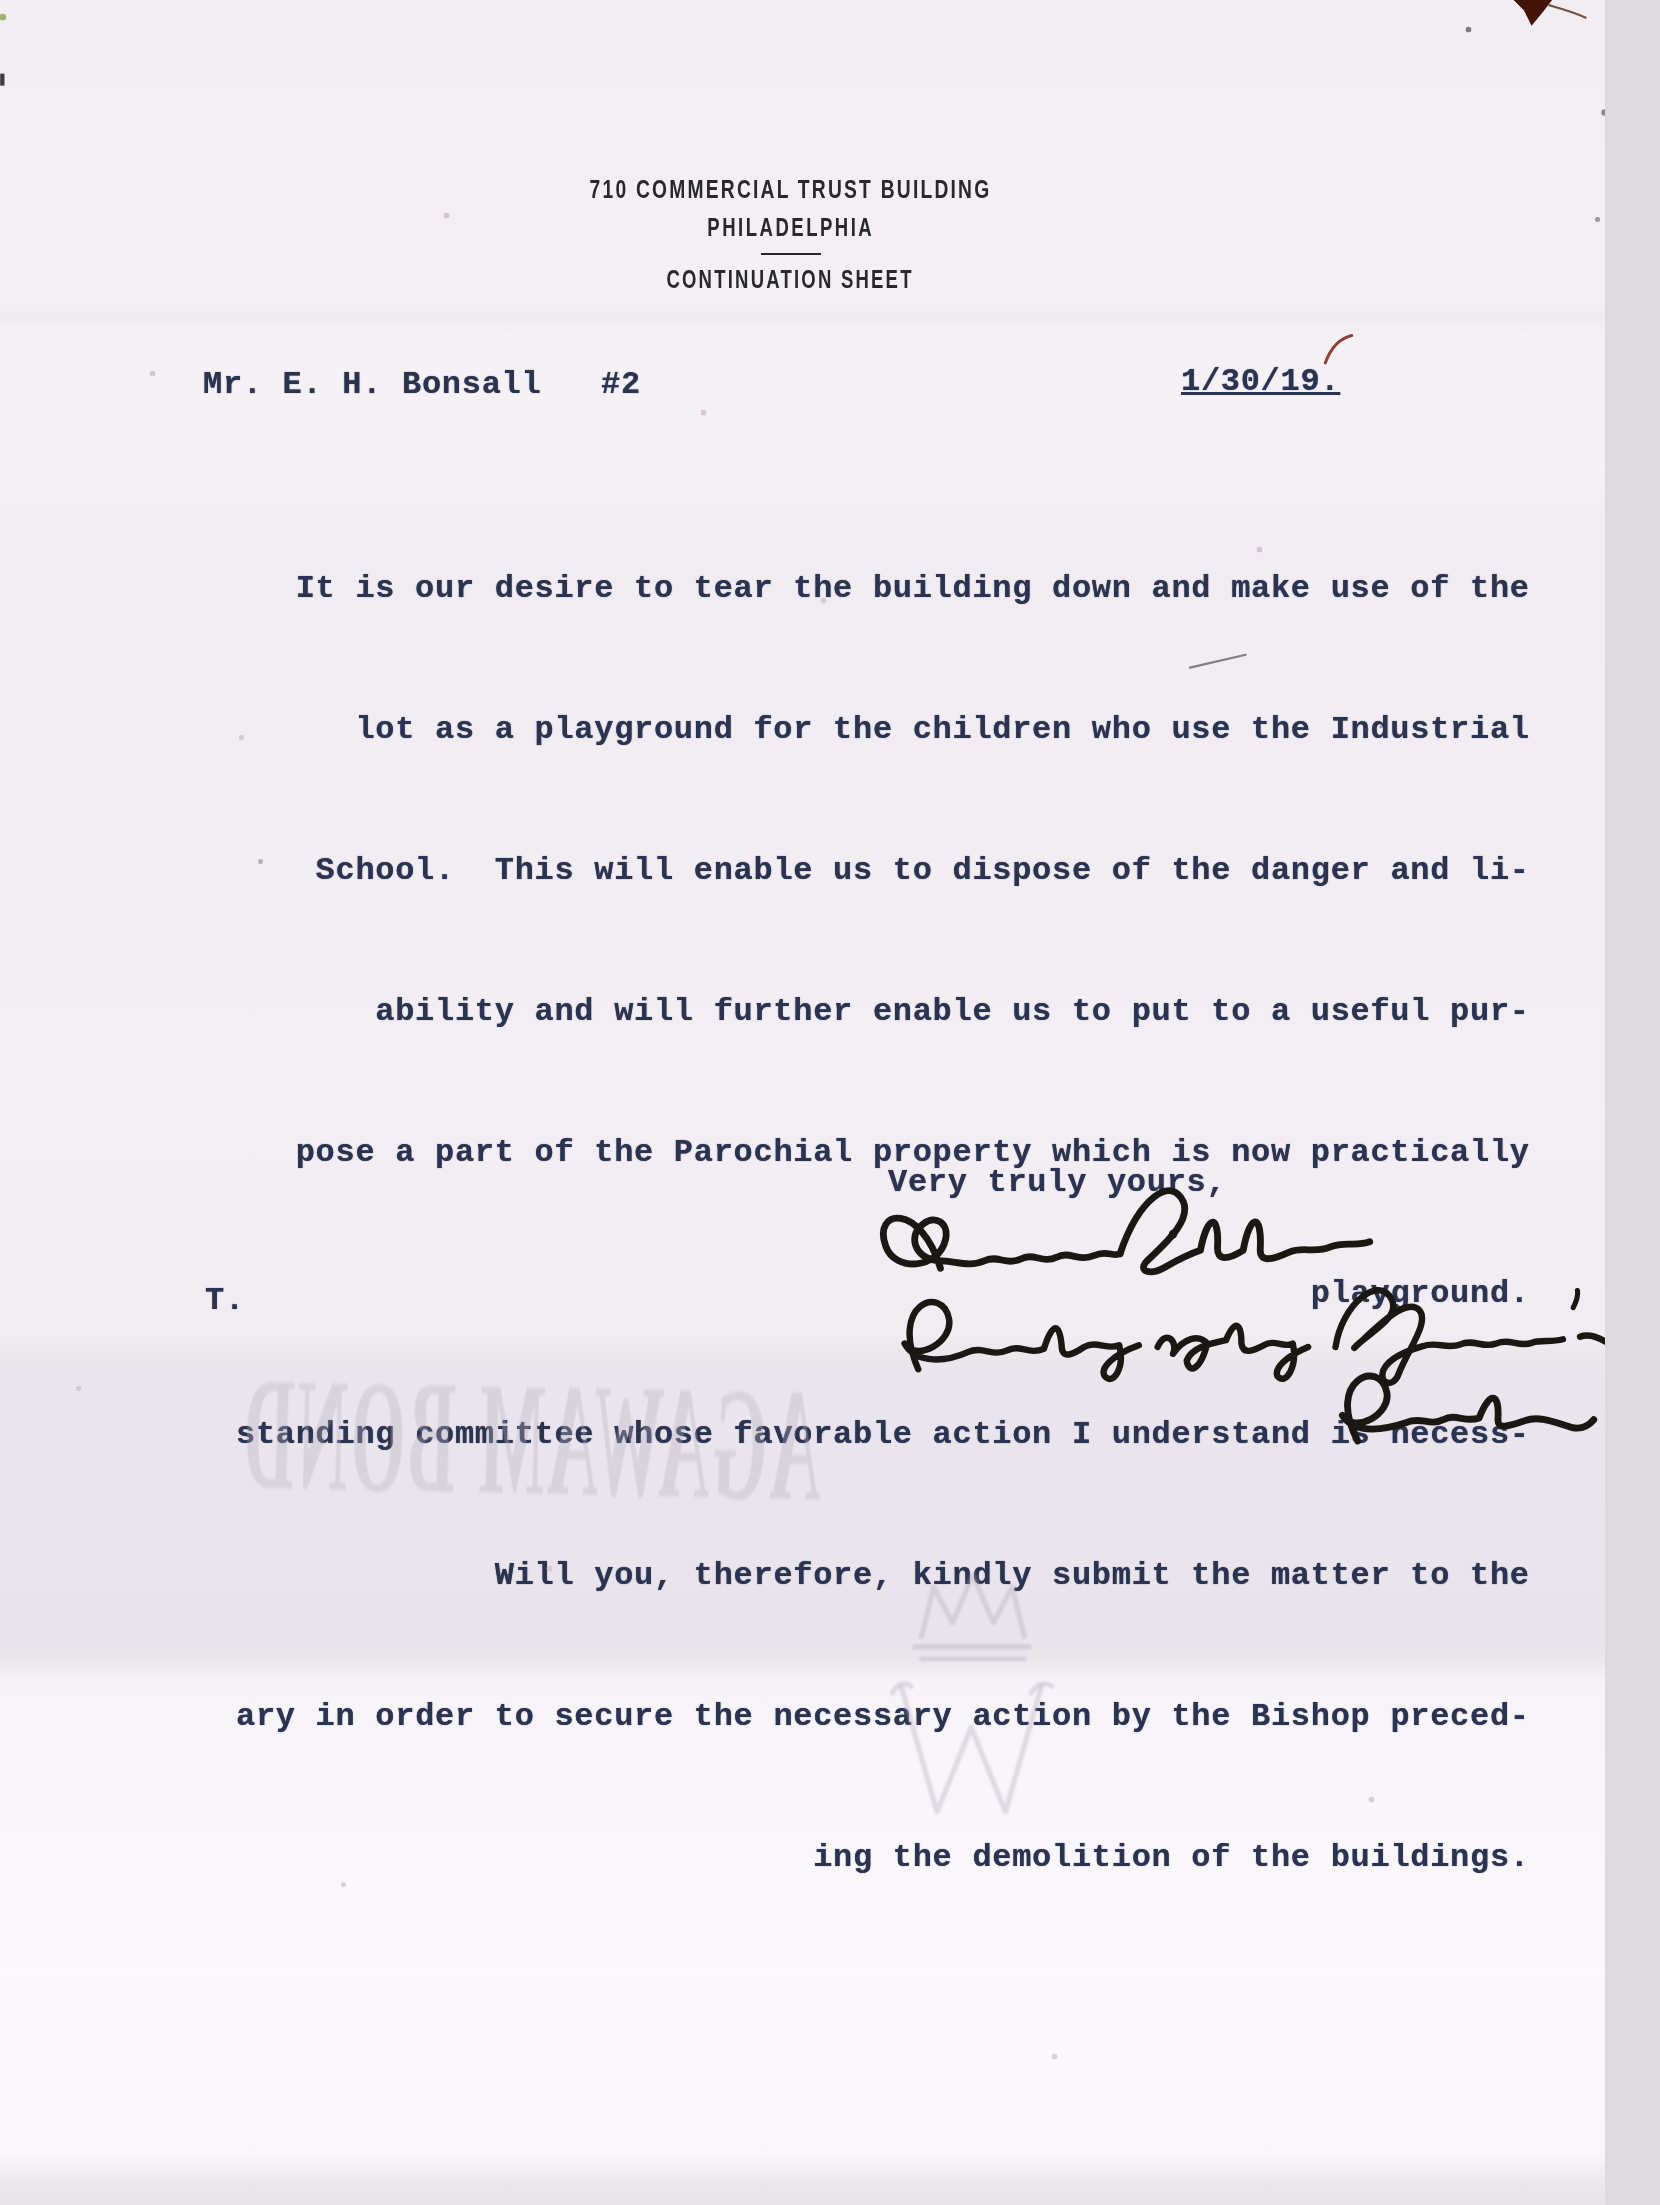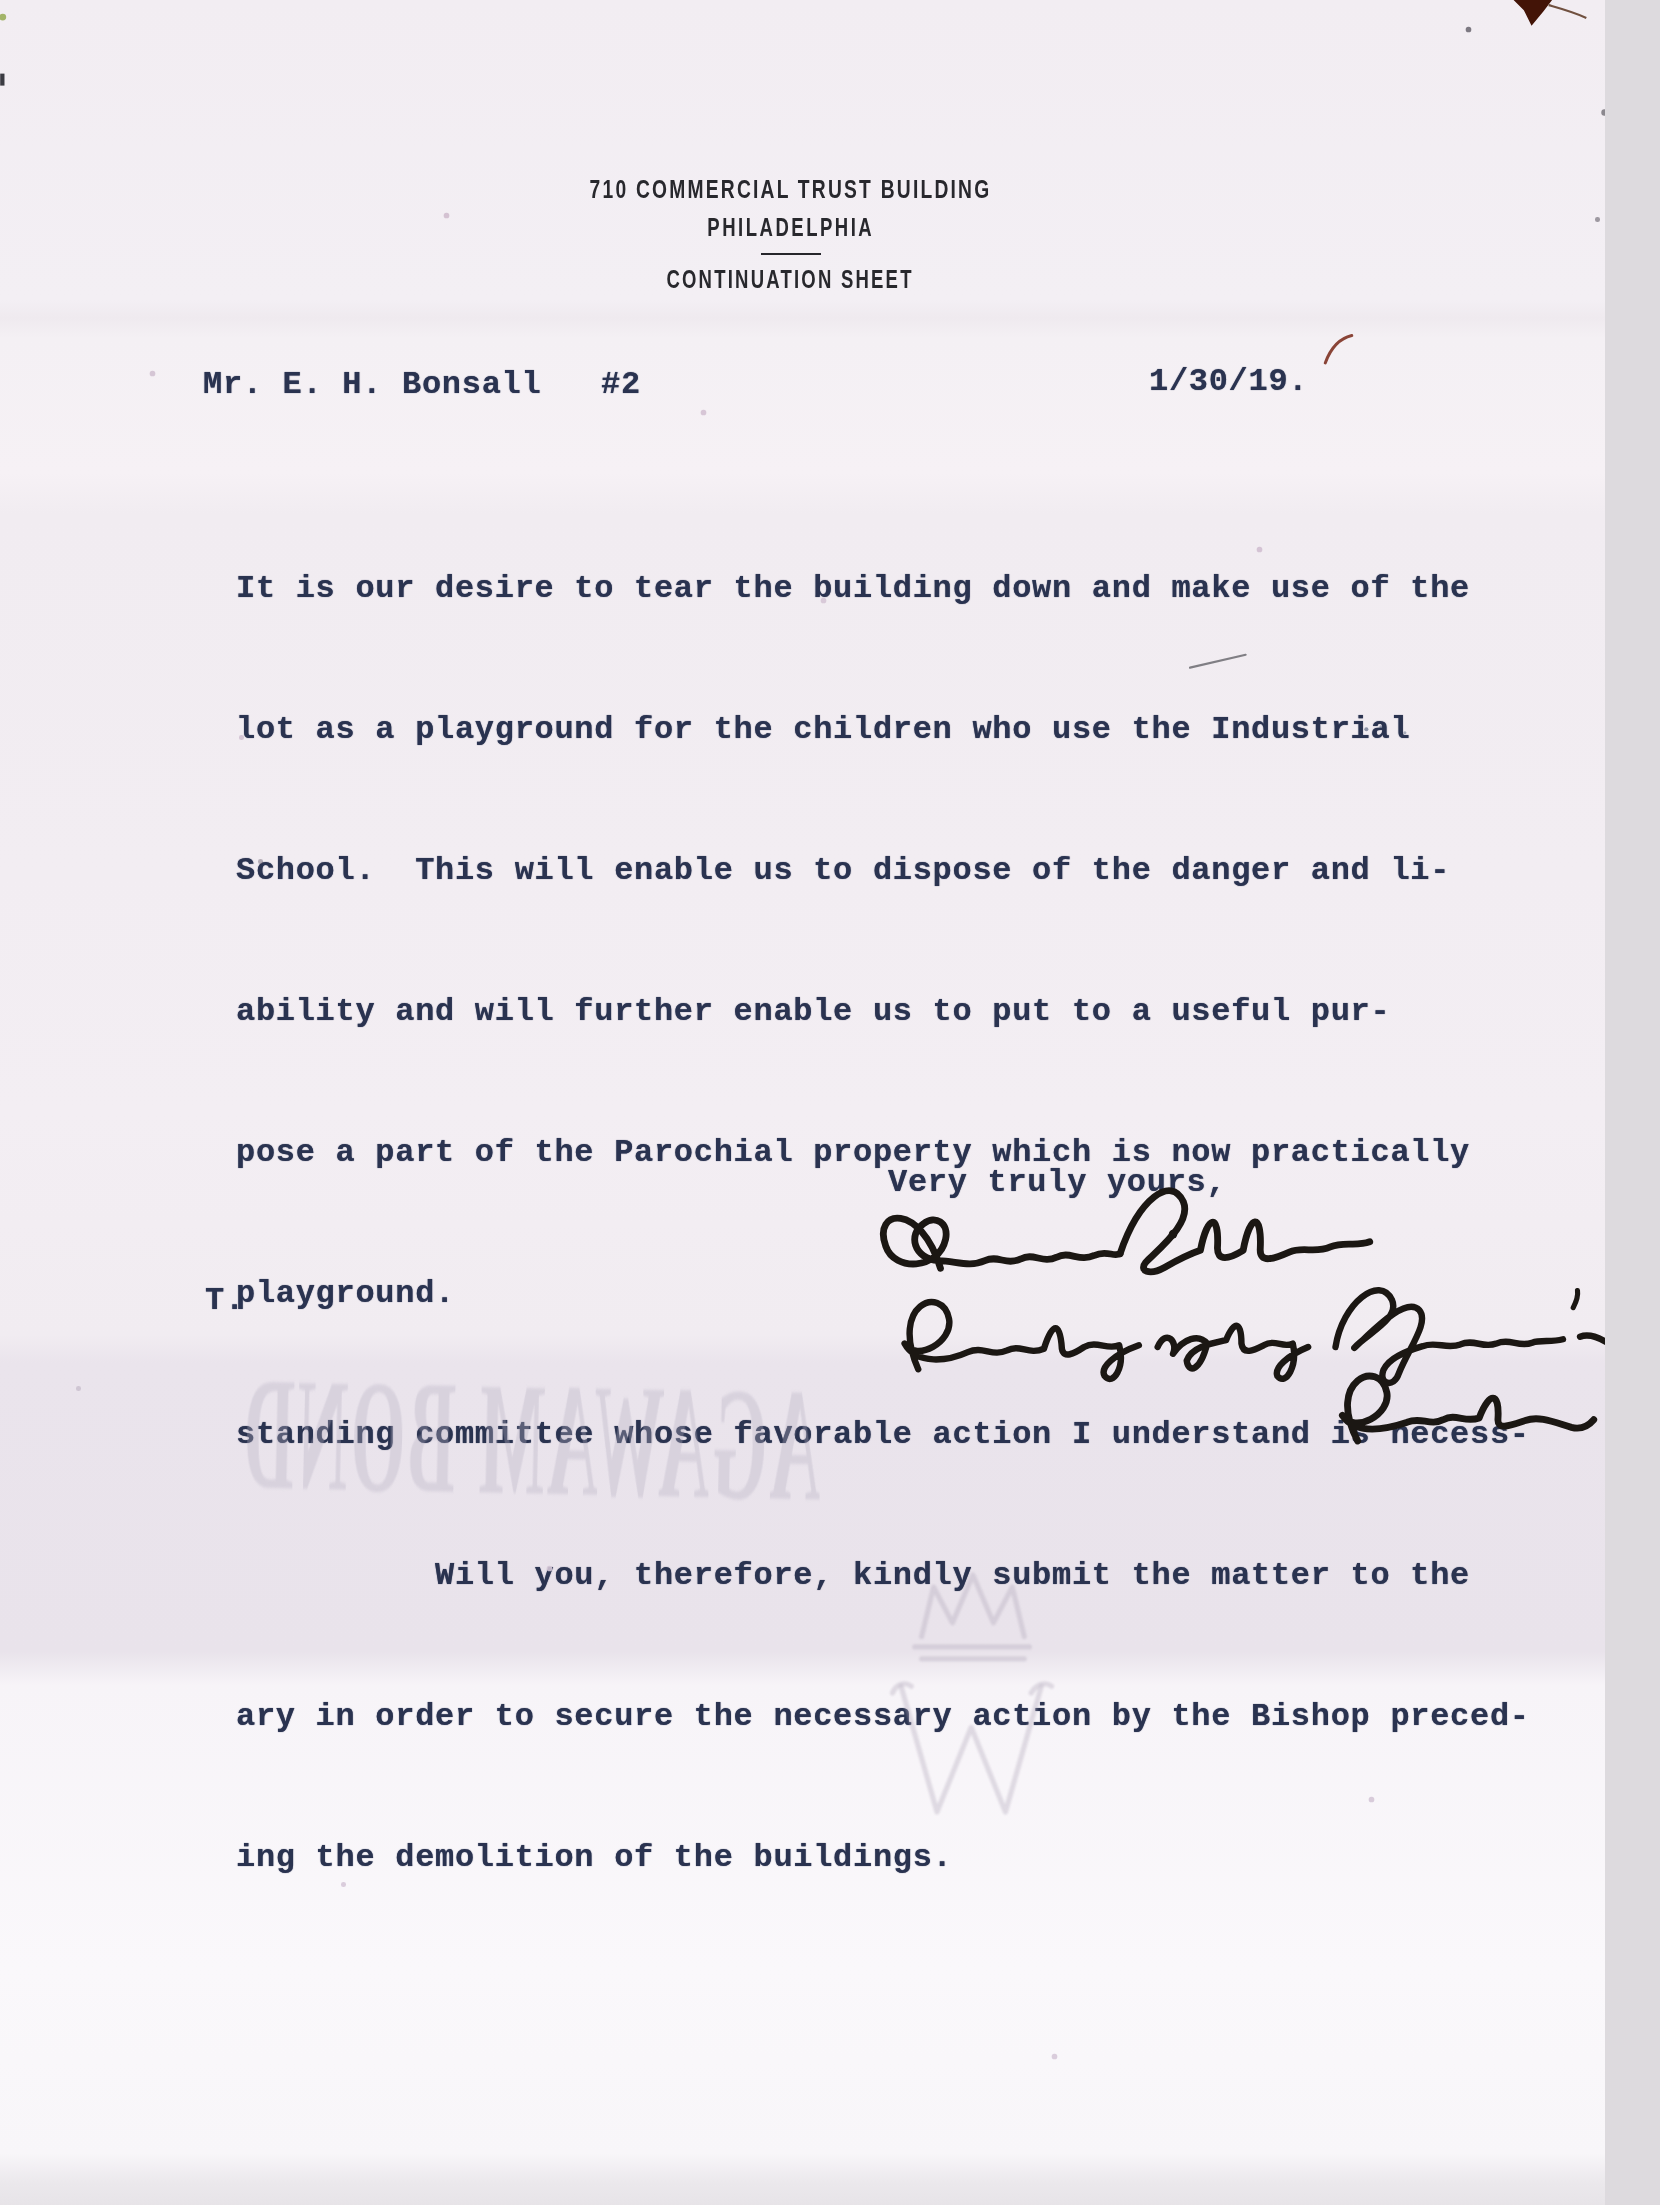--- a/index.html
+++ b/index.html
@@ -43,23 +43,24 @@
   .lh-3 .lh-inner{font-size:25px;letter-spacing:3px;}
   
   .typed{
     position:absolute;
     color:#2a3350;
     font-weight:700;
     font-size:32px;
     letter-spacing:0.7px;
     white-space:pre;
     text-shadow:0 0 1.1px rgba(40,49,80,0.8);
+    text-align:right;
   }
   .addressee{top:366px;left:203px;}
-  .dateline{top:363px;left:1149px;}
+  .dateline{top:363px;left:1181px;text-decoration:underline;}
   .body-block{top:481px;left:203px;}
   .body-block .line{height:67px;line-height:67px;margin-left:33px;}
   .valediction{top:1164px;left:888px;}
   .typist{top:1282px;left:205px;}
   
   .sig-wrap{position:absolute;left:856px;top:1164px;width:788px;height:295px;}
   .sig-wrap svg{position:absolute;inset:0;width:100%;height:100%;}
   .sr{position:absolute;width:0.9px;height:0.9px;overflow:hidden;opacity:0;pointer-events:none;}
   
   .watermark-text{

